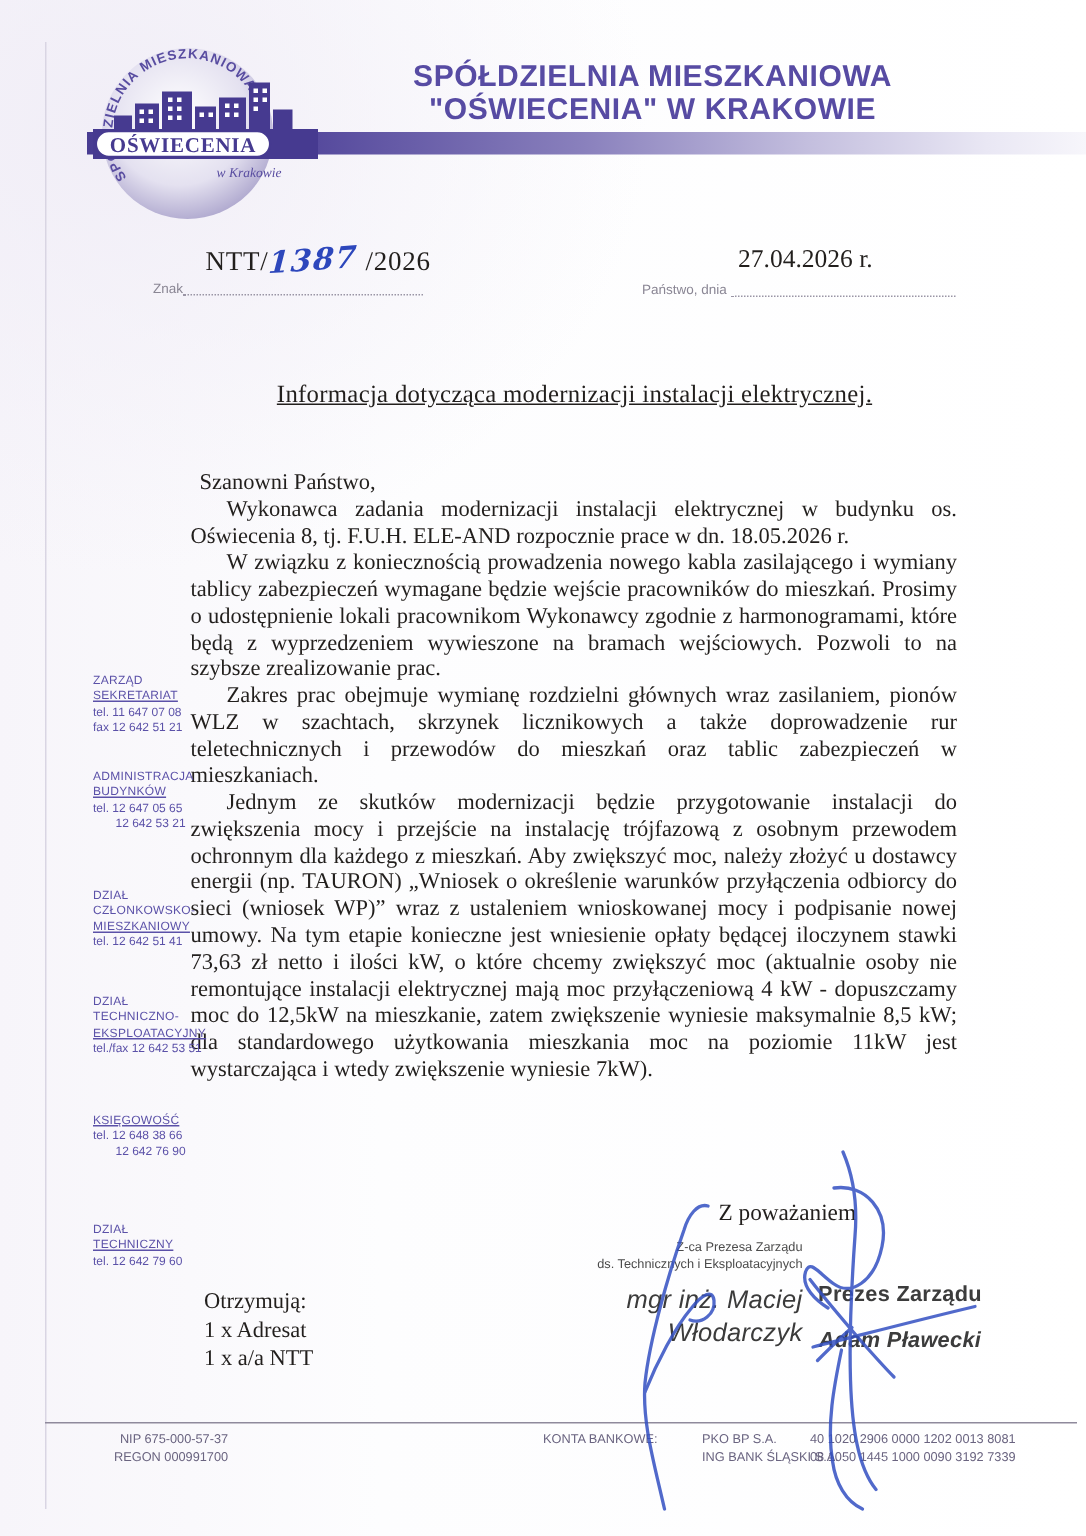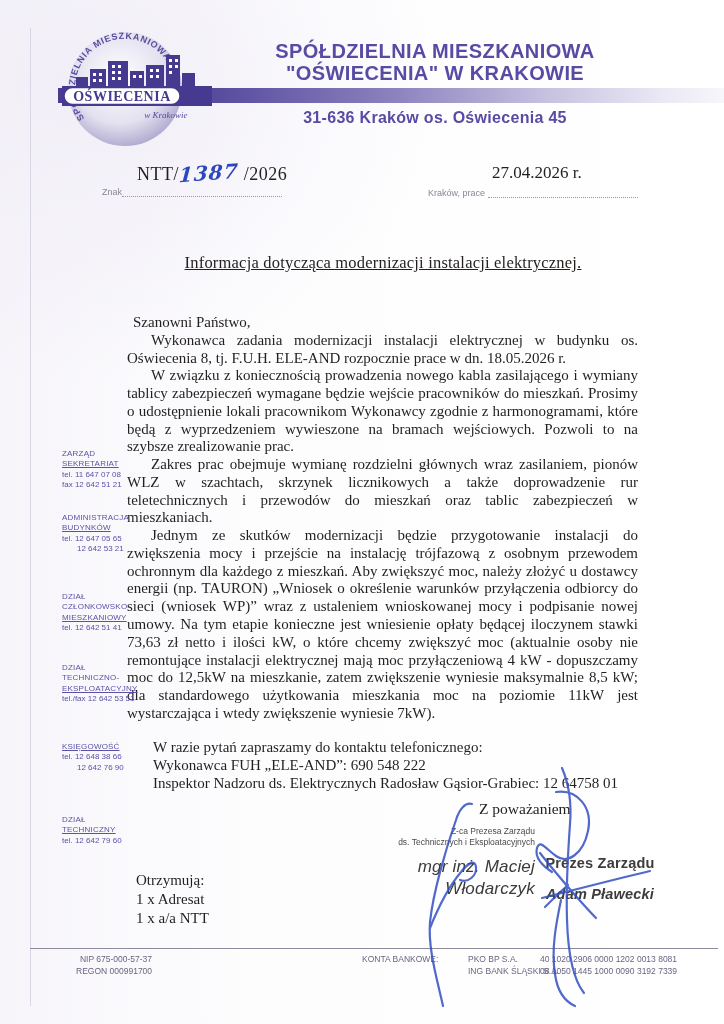--- a/index.html
+++ b/index.html
@@ -47,21 +47,21 @@
   .dept .tel2{padding-left:15px;}
   
   .valediction{position:absolute;left:479px;top:800px;font-size:15.5px;}
   .sig-deputy{position:absolute;left:375px;top:826px;width:160px;text-align:right;
     font-family:"Liberation Sans", sans-serif;color:#4a4a4a;font-size:8.5px;line-height:1.3;}
   .sig-deputy .dep-name{margin-top:8px;font-size:17px;font-style:italic;color:#3b3b3b;letter-spacing:.2px;}
   .sig-president{position:absolute;left:525px;top:855px;width:150px;text-align:center;
     font-family:"Liberation Sans", sans-serif;color:#3c3c3c;}
   .sig-president .pres-title{font-size:14.5px;font-weight:bold;letter-spacing:.2px;}
   .sig-president .pres-name{margin-top:15px;font-size:14.5px;font-weight:bold;font-style:italic;letter-spacing:.2px;}
-  .distribution{position:absolute;left:136px;top:859px;font-size:15px;line-height:1.25;margin-top:12px;}
+  .distribution{position:absolute;left:136px;top:859px;font-size:15px;line-height:1.25;}
   
   .foot-line{position:absolute;left:30px;top:948px;width:688px;height:1px;background:#8f8a9c;}
   .footer{position:absolute;left:0;top:954px;width:724px;font-family:"Liberation Sans", sans-serif;
     font-size:8.5px;color:#6a6480;line-height:1.4;}
   .f-ids{position:absolute;left:76px;top:0;text-align:right;}
   .f-banklabel{position:absolute;left:362px;top:0;}
   .f-banknames{position:absolute;left:468px;top:0;}
   .f-accounts{position:absolute;left:540px;top:0;}
   
   .ink{position:absolute;left:0;top:0;pointer-events:none;}
@@ -122,40 +122,34 @@
     </g>
 
     <rect x="22" y="61" width="150" height="20" fill="#463a90"></rect>
     <rect x="24" y="62.5" width="116" height="17" rx="8.5" fill="#ffffff" stroke="#463a90" stroke-width="1.4"></rect>
     <text x="82" y="76" text-anchor="middle" font-family="Liberation Serif, serif" font-weight="bold" font-size="14" letter-spacing="0.5" fill="#463a90">OŚWIECENIA</text>
     <text x="126" y="93" text-anchor="middle" font-family="Liberation Serif, serif" font-style="italic" font-size="9" fill="#584ca0">w Krakowie</text>
   </svg>
 
   <div class="org org-1">SPÓŁDZIELNIA MIESZKANIOWA</div>
   <div class="org org-2">"OŚWIECENIA" W KRAKOWIE</div>
-  <div class="org org-addr">31-636 Kraków os. Oświecenia 45</div>
 
   <div class="ref-no"><span>NTT/</span><span class="hand-no">1387</span><span> /2026</span></div>
   <div class="znak"><span>Znak</span><span class="dots" style="width:160px"></span></div>
   <div class="date">27.04.2026 r.</div>
-  <div class="place"><span>Kraków, prace</span> <span class="dots" style="width:150px"></span></div>
+  <div class="place"><span>Państwo, dnia</span> <span class="dots" style="width:150px"></span></div>
 
   <div class="doc-title">Informacja dotycząca modernizacji instalacji elektrycznej.</div>
 
   <div class="body-col">
     <p class="salutation">Szanowni Państwo,</p>
     <p>Wykonawca zadania modernizacji instalacji elektrycznej w budynku os. Oświecenia 8, tj. F.U.H. ELE-AND rozpocznie prace w dn. 18.05.2026 r.</p>
     <p>W związku z koniecznością prowadzenia nowego kabla zasilającego i wymiany tablicy zabezpieczeń wymagane będzie wejście pracowników do mieszkań. Prosimy o udostępnienie lokali pracownikom Wykonawcy zgodnie z harmonogramami, które będą z wyprzedzeniem wywieszone na bramach wejściowych. Pozwoli to na szybsze zrealizowanie prac.</p>
     <p>Zakres prac obejmuje wymianę rozdzielni głównych wraz zasilaniem, pionów WLZ w szachtach, skrzynek licznikowych a także doprowadzenie rur teletechnicznych i przewodów do mieszkań oraz tablic zabezpieczeń w mieszkaniach.</p>
     <p>Jednym ze skutków modernizacji będzie przygotowanie instalacji do zwiększenia mocy i przejście na instalację trójfazową z osobnym przewodem ochronnym dla każdego z mieszkań. Aby zwiększyć moc, należy złożyć u dostawcy energii (np. TAURON) „Wniosek o określenie warunków przyłączenia odbiorcy do sieci (wniosek WP)” wraz z ustaleniem wnioskowanej mocy i podpisanie nowej umowy. Na tym etapie konieczne jest wniesienie opłaty będącej iloczynem stawki 73,63 zł netto i ilości kW, o które chcemy zwiększyć moc (aktualnie osoby nie remontujące instalacji elektrycznej mają moc przyłączeniową 4 kW - dopuszczamy moc do 12,5kW na mieszkanie, zatem zwiększenie wyniesie maksymalnie 8,5 kW; dla standardowego użytkowania mieszkania moc na poziomie 11kW jest wystarczająca i wtedy zwiększenie wyniesie 7kW).</p>
-    <div class="contact">
-      <div>W razie pytań zapraszamy do kontaktu telefonicznego:</div>
-      <div>Wykonawca FUH „ELE-AND”: 690 548 222</div>
-      <div>Inspektor Nadzoru ds. Elektrycznych Radosław Gąsior-Grabiec: 12 64758 01</div>
-    </div>
   </div>
 
   <div class="dept" style="top:449px">
     <div class="nm">ZARZĄD</div>
     <div class="nm-u">SEKRETARIAT</div>
     <div>tel. 11 647 07 08</div>
     <div>fax 12 642 51 21</div>
   </div>
   <div class="dept" style="top:513px">
     <div class="nm">ADMINISTRACJA</div>

